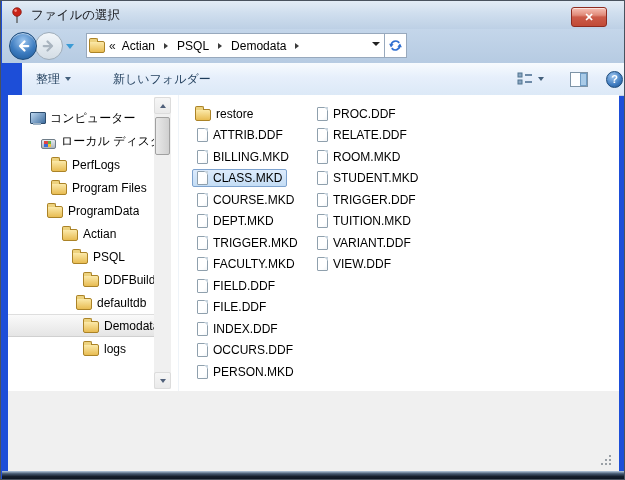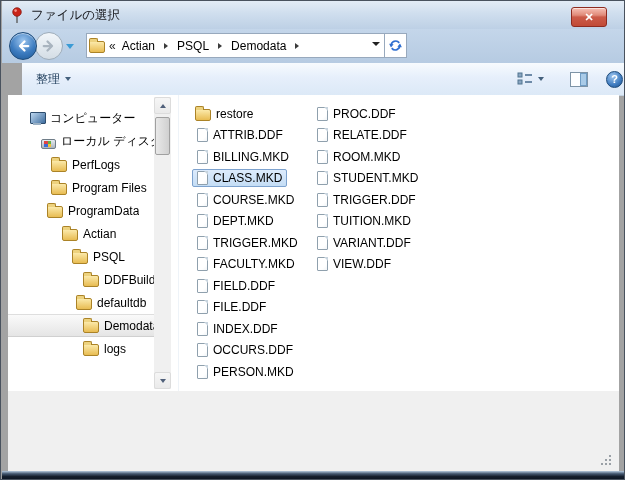--- a/index.html
+++ b/index.html
@@ -1,18 +1,18 @@
 <!DOCTYPE html>
 <html><head>
 <meta charset="utf-8">
 <style>
   * { box-sizing: border-box; margin: 0; padding: 0; }
   html,body { width:625px; height:480px; }
   body { font-family:"Liberation Sans", sans-serif; font-size:12px; color:#000; }
-  .win { position:relative; width:625px; height:480px; background:#a3a3a3; border:1px solid #49525e; overflow:hidden;text-decoration:underline; }
+  .win { position:relative; width:625px; height:480px; background:#1d4ed8; border:1px solid #49525e; overflow:hidden;text-decoration:underline; }
 
   
   .titlebar { position:absolute; left:1px; top:0; width:623px; height:28px;
     background:linear-gradient(180deg,#e3ecf6 0%,#cfdeee 45%,#bdd0e5 100%);
     display:flex; align-items:center; }
   .title-text { margin-left:6px; color:#15161a; font-size:12.5px; }
   .pin { margin-left:8px; width:15px; height:17px; }
   .close-btn { position:absolute; right:18px; top:6px; width:36px; height:20px;
     border:1px solid #8e2b20; border-radius:3px;
     background:linear-gradient(180deg,#f7c0b5 0%,#e08a79 40%,#cc5b49 50%,#c14a36 100%);
@@ -184,20 +184,23 @@
       </svg>
     </div>
 
   </div>
 
   <div class="toolbar">
     <div class="tb-item" style="margin-left:6px">
       <span>整理</span>
       <span class="tb-caret"></span>
     </div>
+    <div class="tb-item" style="margin-left:26px">
+      <span>新しいフォルダー</span>
+    </div>
     <div class="tb-right">
       <div class="tb-item">
         <svg width="16" height="14" viewBox="0 0 16 14">
           <rect x="1" y="1" width="4" height="4" fill="#8aa6c2" stroke="#51748f"></rect>
           <rect x="1" y="8" width="4" height="4" fill="#8aa6c2" stroke="#51748f"></rect>
           <rect x="8" y="2" width="7" height="2" fill="#6d8aa8"></rect>
           <rect x="8" y="9" width="7" height="2" fill="#6d8aa8"></rect>
         </svg>
         <span class="tb-caret"></span>
       </div>

